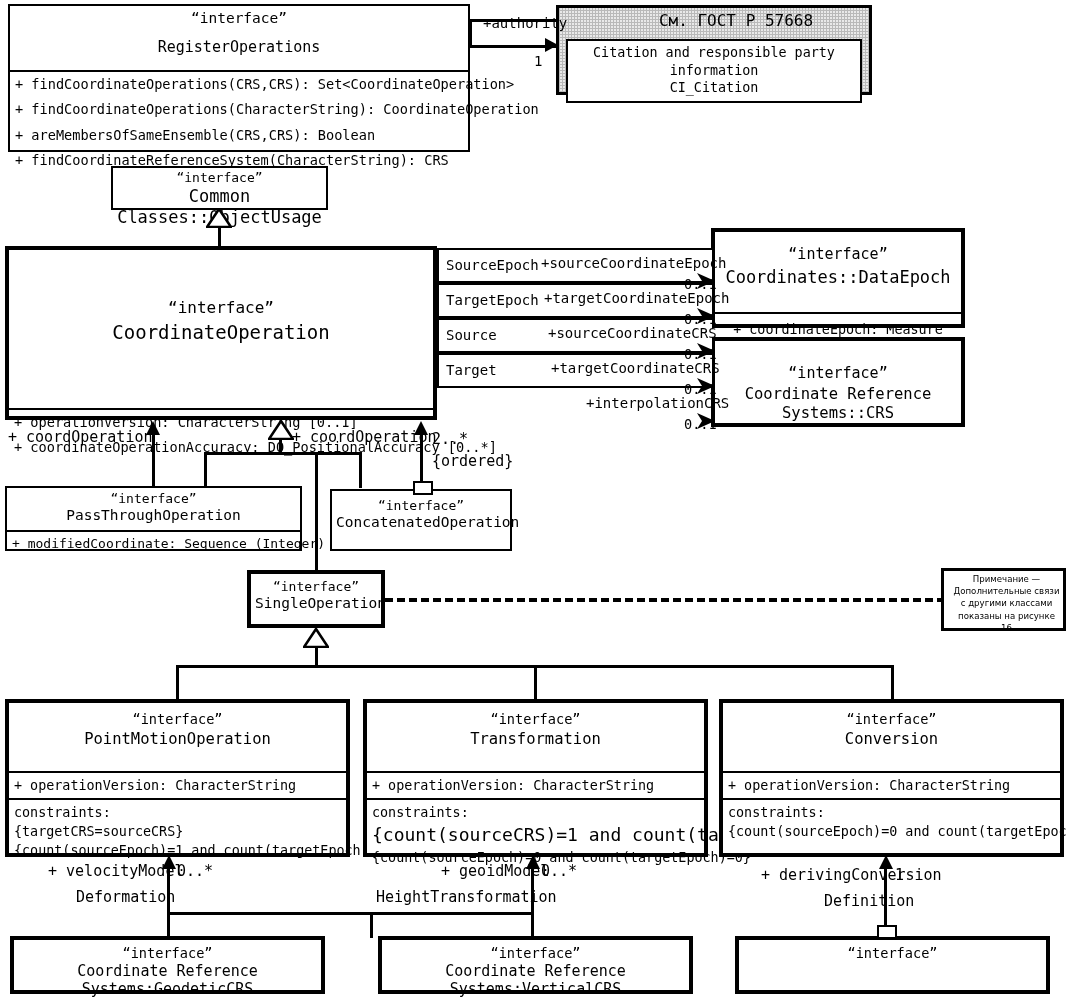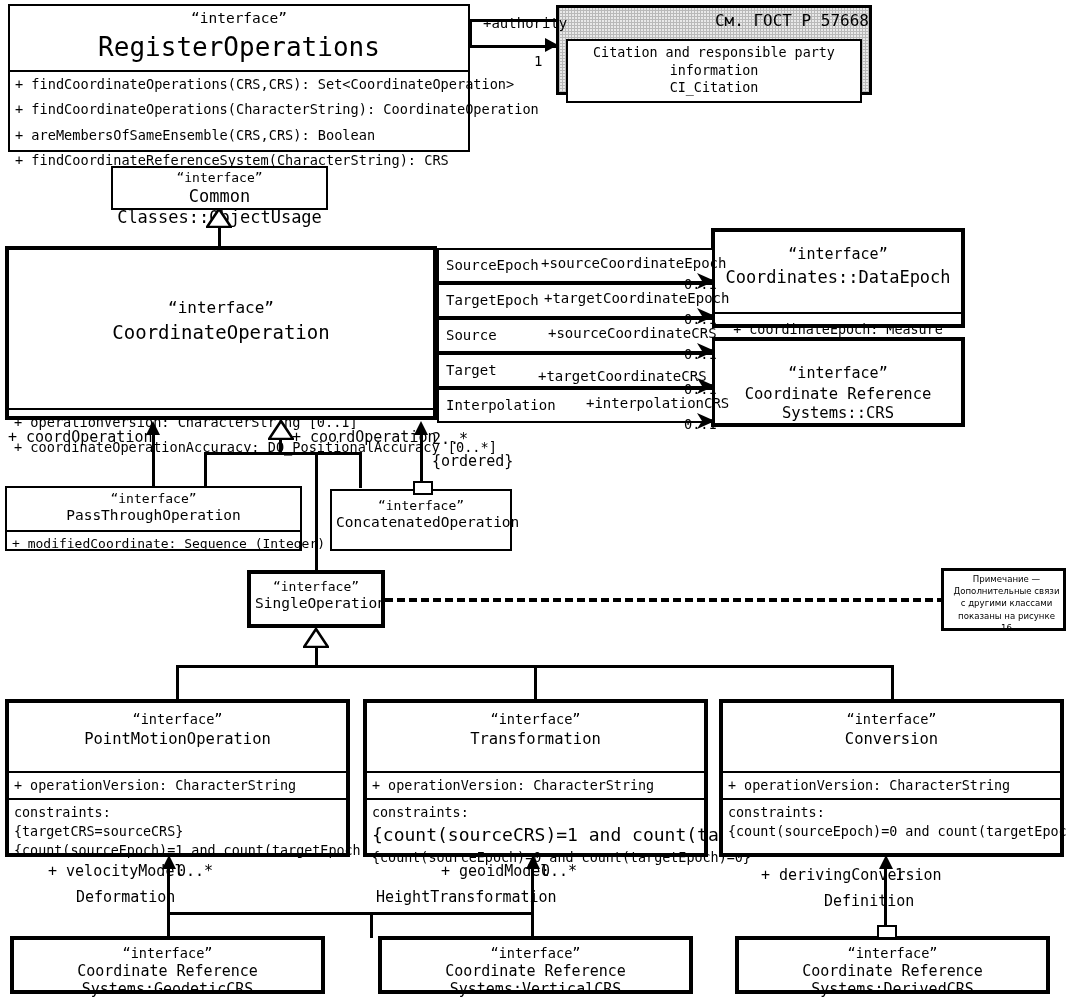--- a/index.html
+++ b/index.html
@@ -45,37 +45,37 @@
          border-left:13px solid #000;}
   
   .sqm{position:absolute;background:#fff;border:2px solid #000;z-index:7;}
 
   
   .citation{position:absolute;box-sizing:border-box;border:3px solid #000;z-index:5;
      background:
        repeating-linear-gradient(0deg,#b9b9b9 0 1px,rgba(0,0,0,0) 1px 3px),
        repeating-linear-gradient(90deg,#b9b9b9 0 1px,rgba(0,0,0,0) 1px 3px),
        #e9e9e9;}
-  .citation .ctitle{text-align:right;font-size:16px;padding-top:3px;margin-left:44px;}
+  .citation .ctitle{text-align:center;font-size:16px;padding-top:3px;margin-left:44px;}
   .citation .inner{position:absolute;left:7px;right:7px;border:2px solid #000;background:#fff;
      text-align:center;font-size:13.4px;line-height:1.32;padding:3px 2px 4px;}
 
   .note{position:absolute;box-sizing:border-box;border:3px solid #000;background:#fff;
         text-align:center;font-size:8.6px;line-height:1.42;padding:2px 2px;z-index:6;
         font-family:"DejaVu Sans","Liberation Sans",sans-serif;}
 </style>
 </head>
 <body>
 
 <div id="stage">
 
   <div class="uml" style="left:8px;top:4px;width:462px;height:148px;">
     <div class="hdr" style="height:55px;">
       <div class="iface">“interface”</div>
-      <div class="nm" style="font-size:26px;margin-top:4px;">RegisterOperations</div>
+      <div class="nm" style="font-size:15px;margin-top:10px;">RegisterOperations</div>
     </div>
     <div class="sep">
       <div class="cmp">+  findCoordinateOperations(CRS,CRS): Set&lt;CoordinateOperation&gt;</div>
       <div class="cmp">+  findCoordinateOperations(CharacterString): CoordinateOperation</div>
       <div class="cmp">+  areMembersOfSameEnsemble(CRS,CRS): Boolean</div>
       <div class="cmp">+  findCoordinateReferenceSystem(CharacterString): CRS</div>
     </div>
   </div>
 
   <div class="citation" style="left:556px;top:5px;width:316px;height:90px;">
@@ -121,43 +121,40 @@
   </div>
   <div class="arow" style="left:437px;top:283px;width:275px;height:35px;">
     <span class="rl">TargetEpoch</span>
   </div>
   <div class="arow" style="left:437px;top:318px;width:275px;height:35px;">
     <span class="rl">Source</span>
   </div>
   <div class="arow" style="left:437px;top:353px;width:275px;height:35px;">
     <span class="rl">Target</span>
   </div>
-  <div class="arow" style="left:437px;top:388px;width:275px;height:35px;">
-    <span class="rl">Interpolation</span>
-  </div>
 
   <div class="lbl s14" style="left:541px;top:255px;">+sourceCoordinateEpoch</div>
   <div class="lbl" style="left:684px;top:276px;">0..1</div>
   <svg class="genw" style="left:694px;top:272px;width:22px;height:18px;" viewBox="0 0 22 18">
     <polygon points="21,9 3,1 8,9 3,17" fill="#000"></polygon>
   </svg>
 
   <div class="lbl s14" style="left:544px;top:290px;">+targetCoordinateEpoch</div>
   <div class="lbl" style="left:684px;top:311px;">0..1</div>
   <svg class="genw" style="left:694px;top:307px;width:22px;height:18px;" viewBox="0 0 22 18">
     <polygon points="21,9 3,1 8,9 3,17" fill="#000"></polygon>
   </svg>
 
   <div class="lbl s14" style="left:548px;top:325px;">+sourceCoordinateCRS</div>
   <div class="lbl" style="left:684px;top:346px;">0..1</div>
   <svg class="genw" style="left:694px;top:342px;width:22px;height:18px;" viewBox="0 0 22 18">
     <polygon points="21,9 3,1 8,9 3,17" fill="#000"></polygon>
   </svg>
 
-  <div class="lbl s14" style="left:538px;top:360px;margin-top:8px;">+targetCoordinateCRS</div>
+  <div class="lbl s14" style="left:551px;top:360px;">+targetCoordinateCRS</div>
   <div class="lbl" style="left:684px;top:381px;">0..1</div>
   <svg class="genw" style="left:694px;top:377px;width:22px;height:18px;" viewBox="0 0 22 18">
     <polygon points="21,9 3,1 8,9 3,17" fill="#000"></polygon>
   </svg>
 
   <div class="lbl s14" style="left:586px;top:395px;">+interpolationCRS</div>
   <div class="lbl" style="left:684px;top:416px;">0..1</div>
   <svg class="genw" style="left:694px;top:412px;width:22px;height:18px;" viewBox="0 0 22 18">
     <polygon points="21,9 3,1 8,9 3,17" fill="#000"></polygon>
   </svg>
@@ -319,17 +316,16 @@
   <div class="uml thick" style="left:378px;top:936px;width:315px;height:58px;">
     <div class="hdr" style="padding-top:5px;">
       <div class="iface" style="font-size:13.6px;">“interface”</div>
       <div class="nm" style="font-size:15px;">Coordinate Reference Systems:VerticalCRS</div>
     </div>
   </div>
 
   <div class="uml thick" style="left:735px;top:936px;width:315px;height:58px;">
     <div class="hdr" style="padding-top:5px;">
       <div class="iface" style="font-size:13.6px;">“interface”</div>
-      <div class="nm" style="font-size:15px;">Coordinate Reference Systems:DerivedCRS</div>
     </div>
   </div>
 
 </div>
 
 </body></html>

